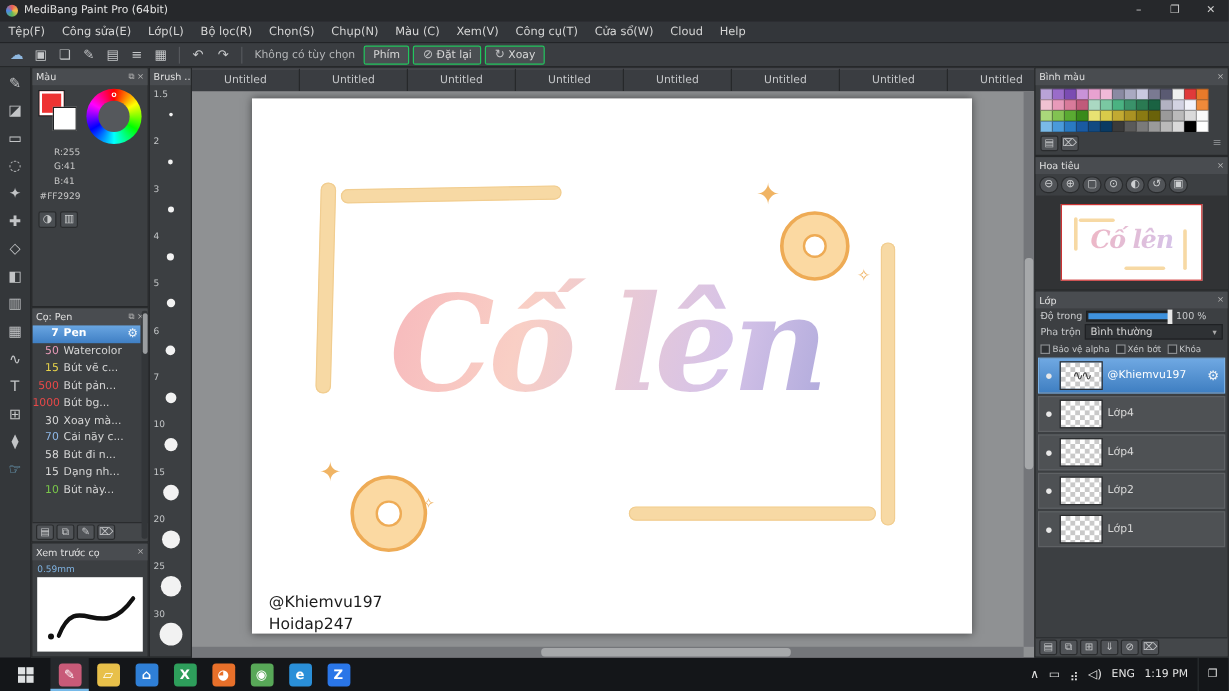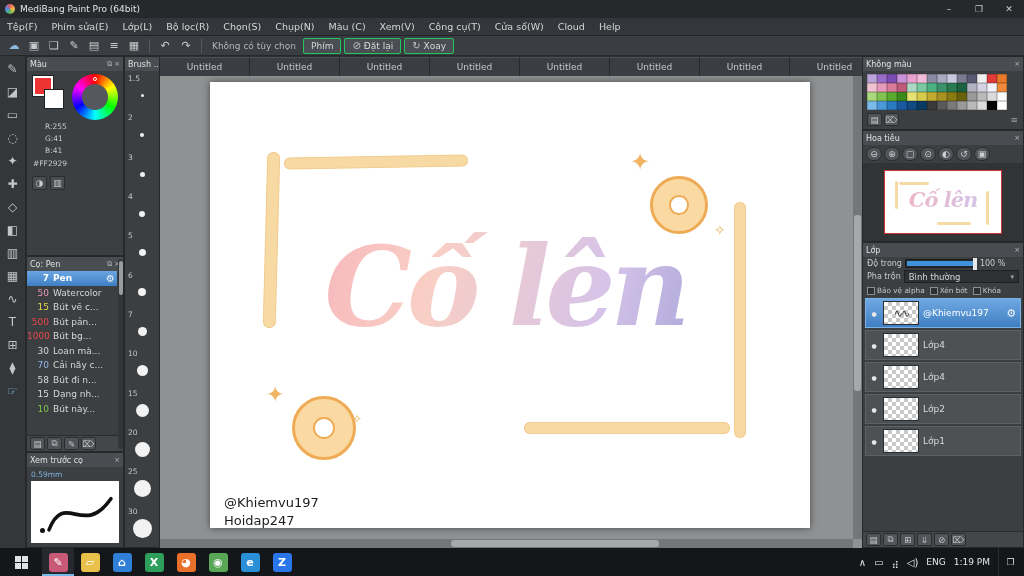--- a/index.html
+++ b/index.html
@@ -170,21 +170,21 @@
     <span class="tbtitle">MediBang Paint Pro (64bit)</span>
     <div class="winbtns">
       <span class="winbtn">–</span>
       <span class="winbtn">❐</span>
       <span class="winbtn">✕</span>
     </div>
   </div>
 
   <div class="menubar">
       <div class="mitem">Tệp(F)</div>
-      <div class="mitem">Phím sửa(E)</div>
+      <div class="mitem">Công sửa(E)</div>
       <div class="mitem">Lớp(L)</div>
       <div class="mitem">Bộ lọc(R)</div>
       <div class="mitem">Chọn(S)</div>
       <div class="mitem">Chụp(N)</div>
       <div class="mitem">Màu (C)</div>
       <div class="mitem">Xem(V)</div>
       <div class="mitem">Công cụ(T)</div>
       <div class="mitem">Cửa sổ(W)</div>
       <div class="mitem">Cloud</div>
       <div class="mitem">Help</div>
@@ -289,21 +289,21 @@
               <div class="brow">
                 <span class="bnum" style="color: rgb(232, 72, 72);">500</span>
                 <span class="bname">Bút pản...</span>
               </div>
               <div class="brow">
                 <span class="bnum" style="color: rgb(232, 72, 72);">1000</span>
                 <span class="bname">Bút bg...</span>
               </div>
               <div class="brow">
                 <span class="bnum" style="color: rgb(216, 216, 216);">30</span>
-                <span class="bname">Loan mà...</span>
+                <span class="bname">Xoay mà...</span>
               </div>
               <div class="brow">
                 <span class="bnum" style="color: rgb(143, 184, 232);">70</span>
                 <span class="bname">Cải nãy c...</span>
               </div>
               <div class="brow">
                 <span class="bnum" style="color: rgb(216, 216, 216);">58</span>
                 <span class="bname">Bút đi n...</span>
               </div>
               <div class="brow">
@@ -436,21 +436,21 @@
         <div class="hscroll">
             <span class="hthumb"></span>
           </div>
       </div>
     </div>
 
     <div class="rightpanels">
 
       <div class="panel p-palette">
         <div class="phead">
-          <span>Không màu</span>
+          <span>Bình màu</span>
           <span class="sp"></span>
           <span class="picon">×</span>
         </div>
         <div class="palgrid">
             <div class="sw" style="background: rgb(185, 163, 216);"></div>
             <div class="sw" style="background: rgb(154, 108, 201);"></div>
             <div class="sw" style="background: rgb(123, 76, 178);"></div>
             <div class="sw" style="background: rgb(200, 146, 216);"></div>
             <div class="sw" style="background: rgb(232, 162, 208);"></div>
             <div class="sw" style="background: rgb(240, 186, 216);"></div>

